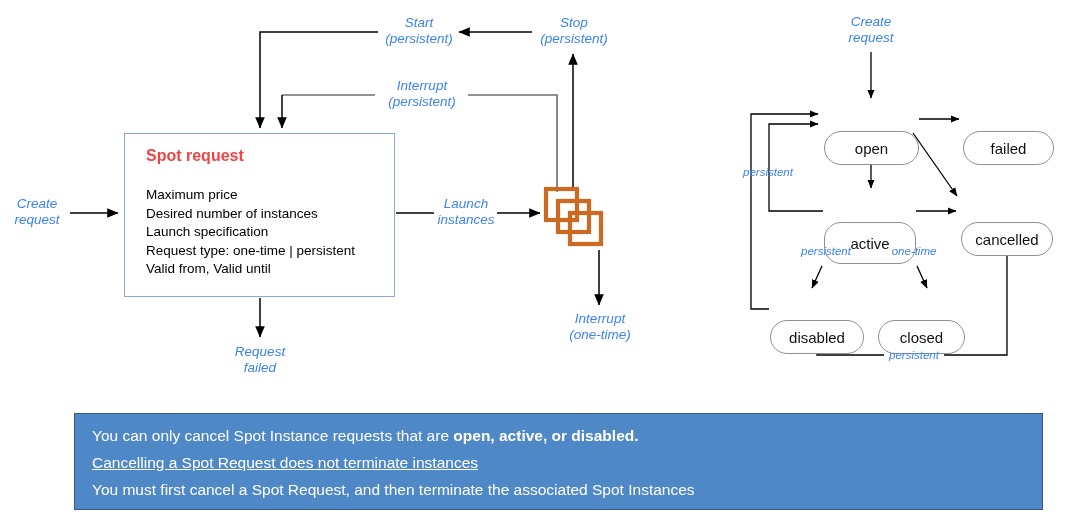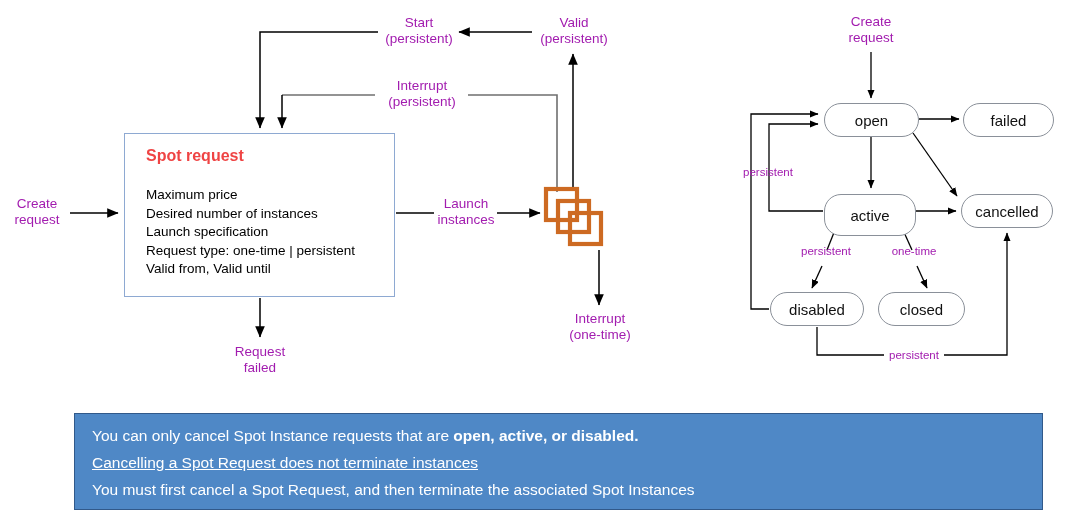--- a/index.html
+++ b/index.html
@@ -24,23 +24,24 @@
     top: 0;
     width: 1080px;
     height: 527px;
     pointer-events: none;
   }
   .lbl {
     position: absolute;
     font-size: 13.5px;
     line-height: 15.5px;
     text-align: center;
-    color: #a21caf;
+    color: #3b82f6;
     white-space: pre-line;
     background: transparent;
+    font-style: italic;
   }
   
   .spot-box {
     position: absolute;
     left: 124px;
     top: 133px;
     width: 271px;
     height: 164px;
     border: 1px solid #8ea9d2;
     background: #ffffff;
@@ -69,20 +70,21 @@
     position: absolute;
     box-sizing: border-box;
     border: 1px solid #8a9099;
     border-radius: 17px;
     background: #ffffff;
     display: flex;
     align-items: center;
     justify-content: center;
     font-size: 15px;
     color: #111111;
+    margin-top: 28px;
   }
 
   
   .callout {
     position: absolute;
     left: 74px;
     top: 413px;
     width: 969px;
     height: 97px;
     background: #4f88c6;
@@ -171,21 +173,21 @@
       <path d="M944,355 L1007,355 L1007,233" marker-end="url(#arrBs)"></path>
     </g>
   </svg>
 
   <div class="lbl" style="left:4px; top:196px; width:66px;">Create
 request</div>
 
   <div class="lbl" style="left:378px; top:15px; width:82px;">Start
 (persistent)</div>
 
-  <div class="lbl" style="left:533px; top:15px; width:82px;">Valid
+  <div class="lbl" style="left:533px; top:15px; width:82px;">Stop
 (persistent)</div>
 
   <div class="lbl" style="left:375px; top:78px; width:94px;">Interrupt
 (persistent)</div>
 
   <div class="lbl" style="left:434px; top:196px; width:64px;">Launch
 instances</div>
 
   <div class="lbl" style="left:555px; top:311px; width:90px;">Interrupt
 (one-time)</div>

